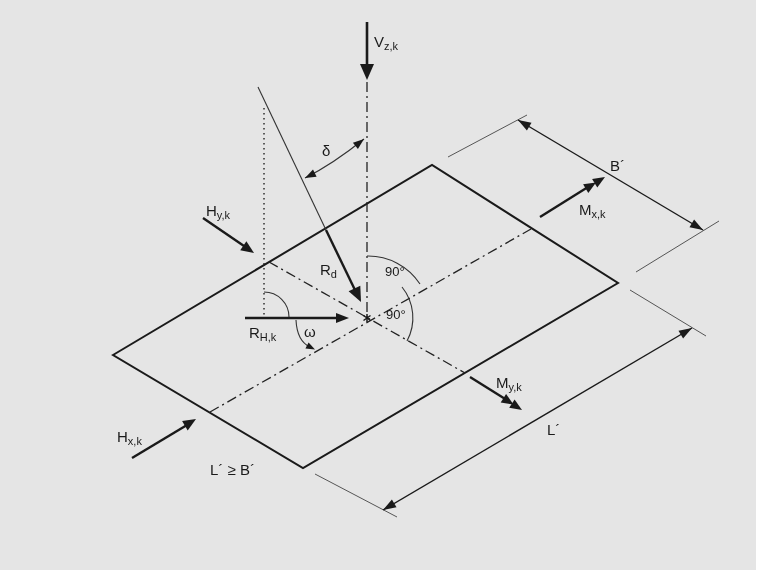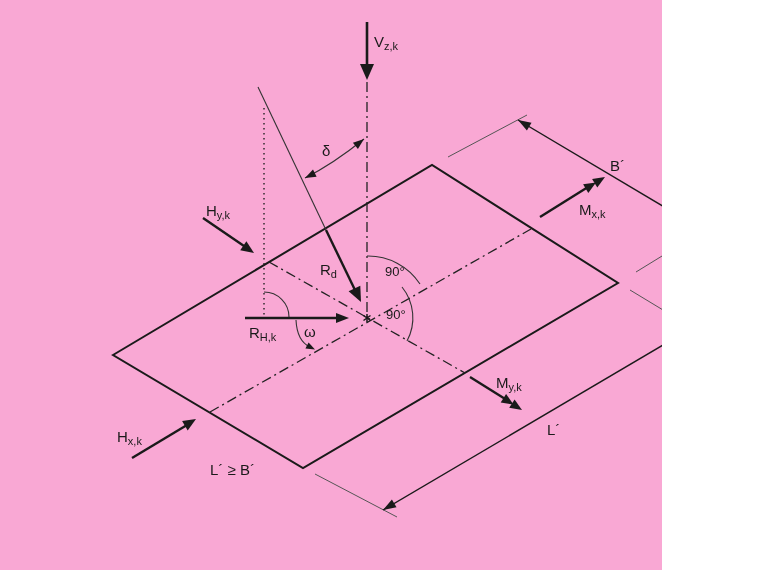--- a/index.html
+++ b/index.html
@@ -1,16 +1,16 @@
 <!DOCTYPE html>
 <html><head>
 <meta charset="utf-8">
 <style>
   html,body{margin:0;padding:0;background:#ffffff;}
-  .stage{position:relative;width:662px;height:570px;background:#f9a8d4;overflow:hidden;}
+  .stage{position:relative;width:756px;height:570px;background:#e5e5e5;overflow:hidden;}
   svg{display:block;}
   .lbl{font-family:"Liberation Sans","DejaVu Sans",sans-serif;font-size:15px;fill:#1a1a1a;}
   .lbl .sub{font-size:11px;}
   .small{font-family:"Liberation Sans","DejaVu Sans",sans-serif;font-size:13px;fill:#1a1a1a;}
   .edge{stroke:#1a1a1a;stroke-width:2;fill:none;}
   .axis{stroke:#222222;stroke-width:1.3;fill:none;stroke-dasharray:10 4 2 4;}
   .dotted{stroke:#222222;stroke-width:1.4;fill:none;stroke-dasharray:1.5 3.5;}
   .thin{stroke:#555555;stroke-width:1;fill:none;}
   .construct{stroke:#333333;stroke-width:1.1;fill:none;}
   .dim{stroke:#1a1a1a;stroke-width:1.4;fill:none;}

